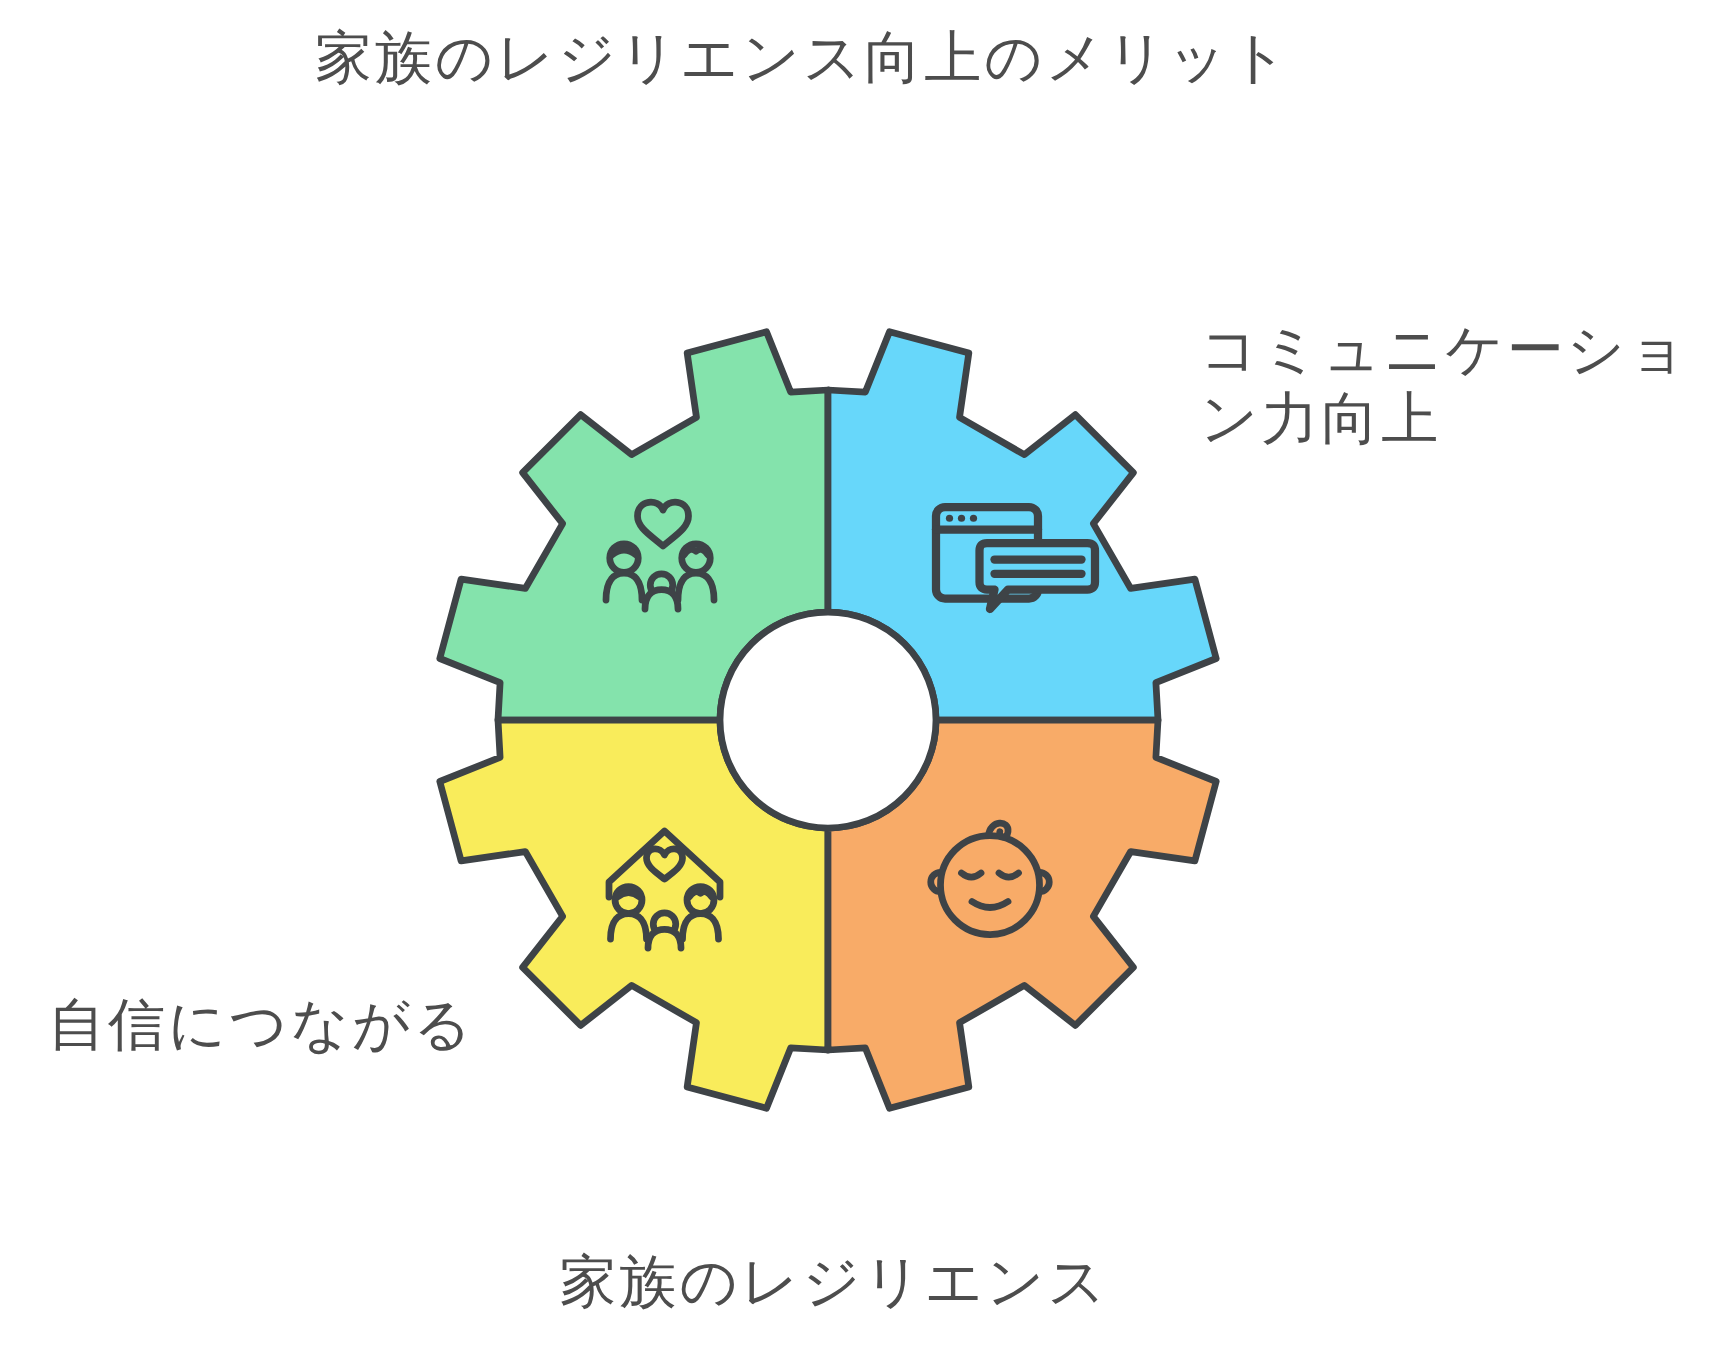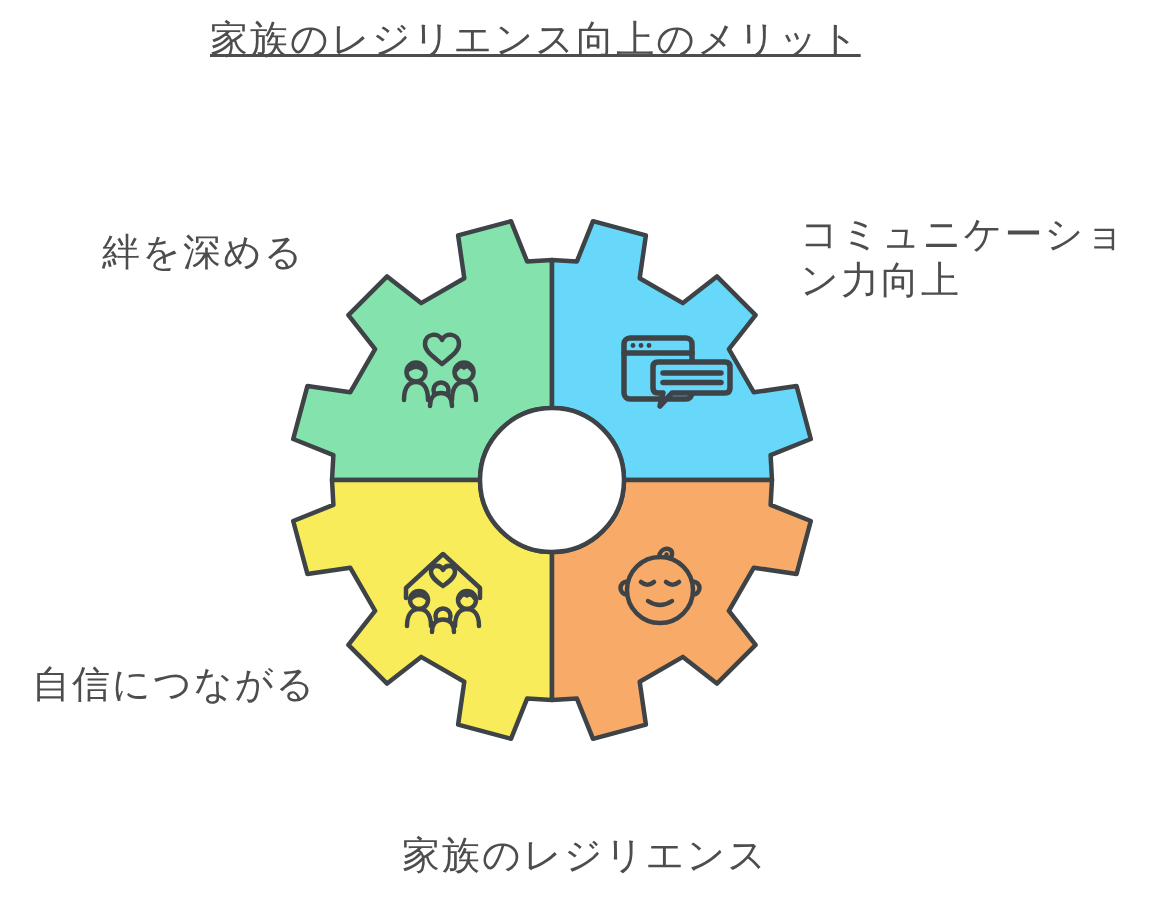--- a/index.html
+++ b/index.html
@@ -13,45 +13,44 @@
 
   .txt {
     position: absolute;
     color: var(--text, #4d4d4d);
     font-size: 38px;
     font-weight: 500;
     letter-spacing: 2px;
     line-height: 46px;
     white-space: nowrap;
   }
-  .title   { left: 210px; top: 16px; text-decoration: underline; }
+  .title   { left: 210px; top: 16px; }
   .lbl-tl  { left: 102px; top: 229px; }
   .lbl-tr  { left: 800px; top: 211px; width: 356px; white-space: normal; word-break: break-all; overflow-wrap: anywhere; }
   .lbl-bl  { left: 32px;  top: 661px; }
   .lbl-br  { left: 799px; top: 666px; }
-  .caption { left: 373px; top: 832px; margin-left: 29px; }
+  .caption { left: 373px; top: 832px; }
 
   .gear-svg { position: absolute; left: 252px; top: 180px; width: 600px; height: 600px; }
 
   .gq  { stroke: var(--outline, #3e4347); stroke-width: 4.5; stroke-linejoin: round; }
   .hub { fill: var(--hub, #fff); stroke: var(--outline, #3e4347); stroke-width: 4.5; }
   .st  { fill: none; stroke: var(--outline, #3e4347); stroke-width: 4.5; stroke-linecap: round; stroke-linejoin: round; }
   .st5 { fill: none; stroke: var(--outline, #3e4347); stroke-width: 5.5; stroke-linecap: round; stroke-linejoin: round; }
   .stf { stroke: var(--outline, #3e4347); stroke-width: 4.5; stroke-linecap: round; stroke-linejoin: round; }
   .stf5{ stroke: var(--outline, #3e4347); stroke-width: 5.5; stroke-linecap: round; stroke-linejoin: round; }
   .dot { fill: var(--outline, #3e4347); stroke: none; }
 </style>
 </head>
 <body>
 
 <div class="canvas">
 
   <div class="txt title">家族のレジリエンス向上のメリット</div>
 
-  <div class="txt lbl-tl">絆を深める</div>
   <div class="txt lbl-tr">コミュニケーション力向上</div>
   <div class="txt lbl-bl">自信につながる</div>
 
   <svg class="gear-svg" viewBox="-300 -300 600 600">
     <defs>
       <path id="qpath" d="M 0 -220 L 24.9 -218.6 L 41 -258.8 L 93.9 -244.6 L 87.7 -201.8
                          L 130.9 -176.9 L 164.9 -203.6 L 203.6 -164.9 L 176.9 -130.9
                          L 201.8 -87.7 L 244.6 -93.9 L 258.8 -41 L 218.6 -24.9 L 220 0
                          L 72 0 A 72 72 0 0 0 0 -72 Z"></path>
     </defs>

